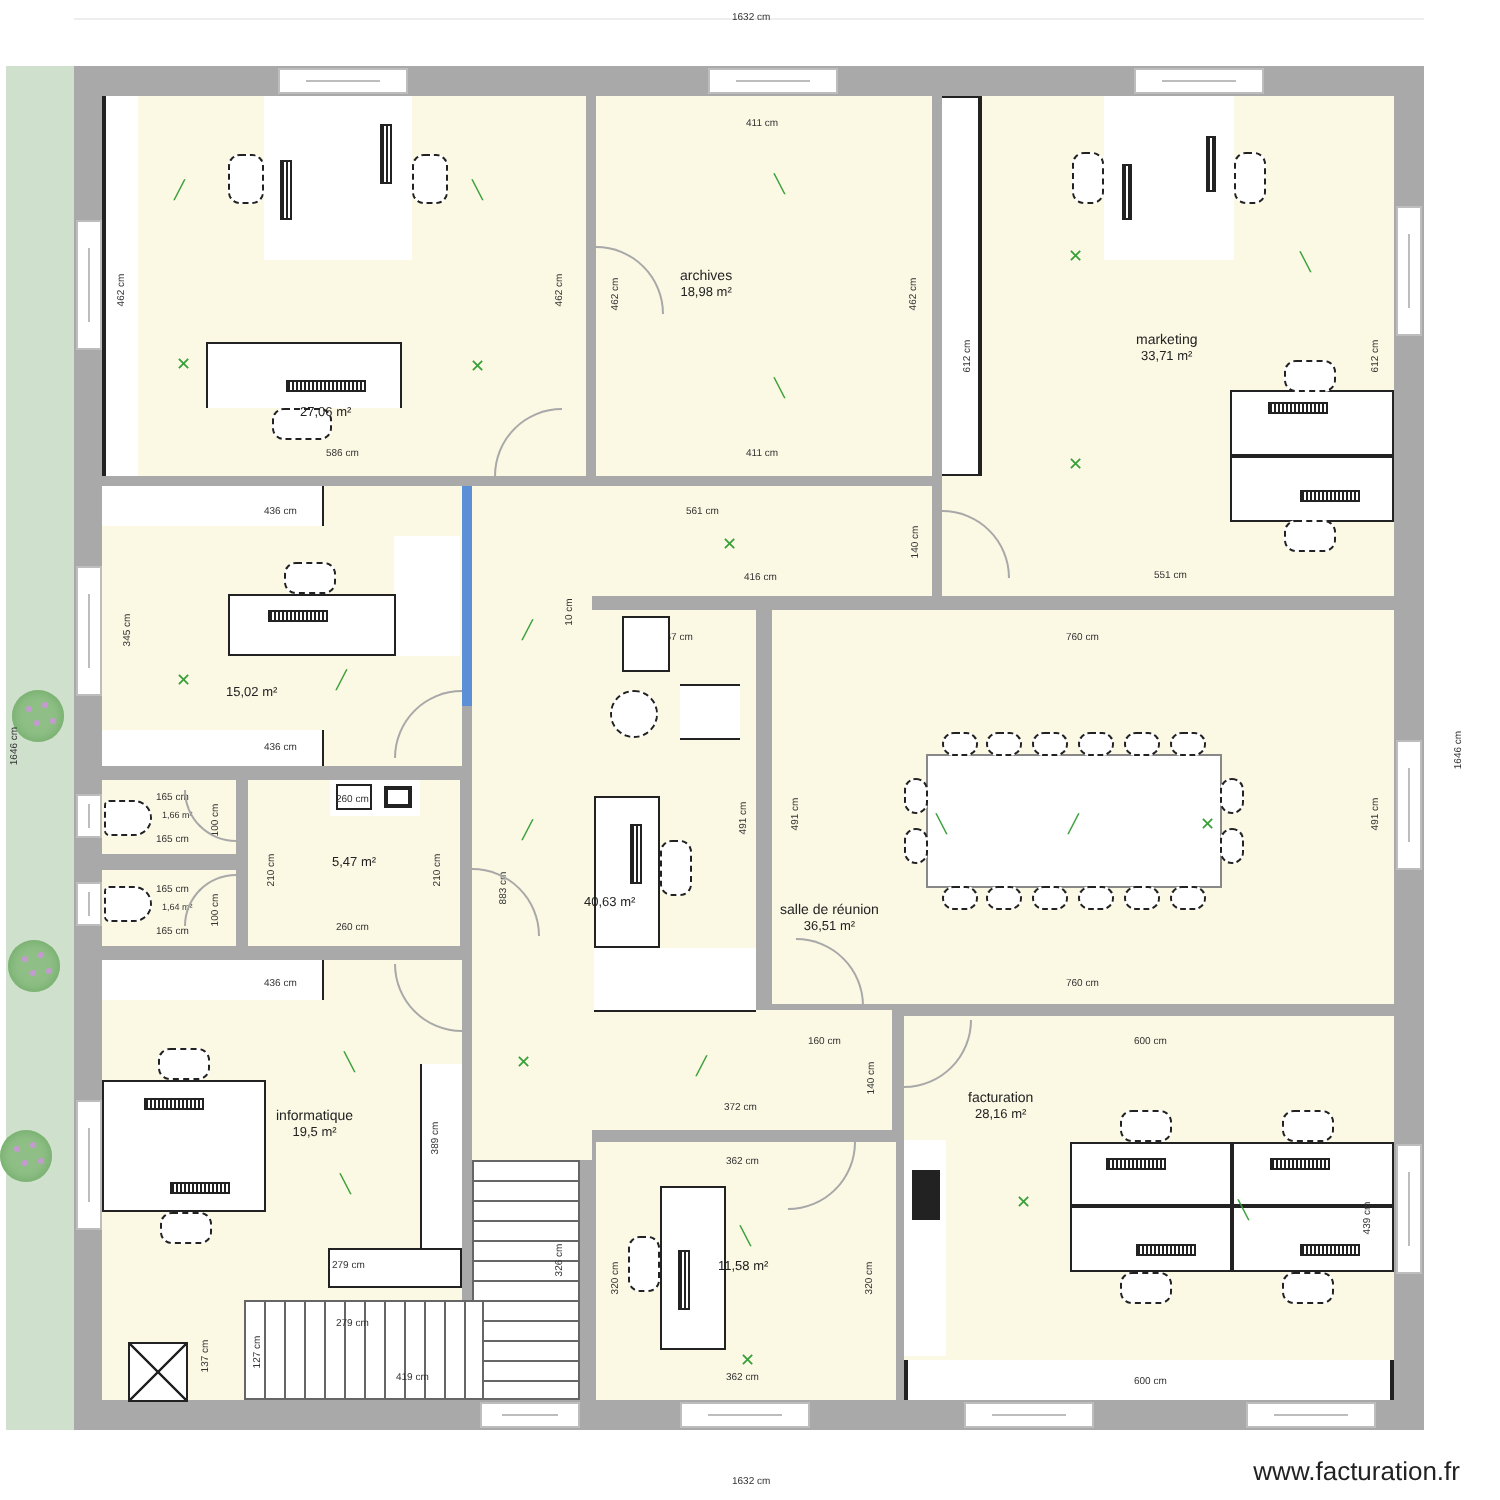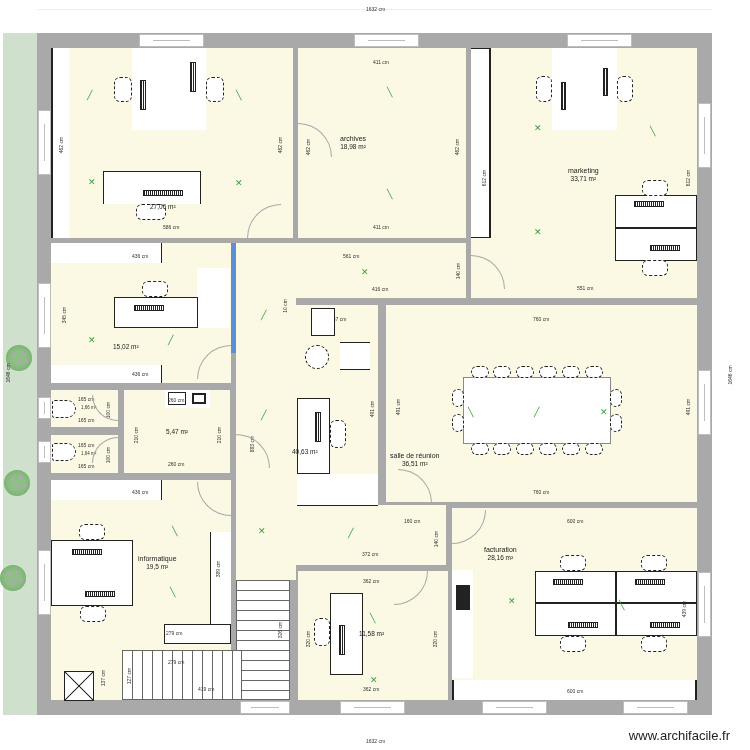--- a/index.html
+++ b/index.html
@@ -276,13 +276,13 @@
 <div class="chair" style="left:641px;top:636px;width:26px;height:16px;"></div>
 <div class="dim dimv" style="left:676px;top:606px;">439 cm</div>
 <div class="mark" style="left:508px;top:597px;">✕</div>
 <div class="mark" style="left:619px;top:601px;">╲</div>
 <div class="door" style="left:452px;top:510px;width:34px;height:34px;border-radius:0 0 34px 0;border-left:none;border-top:none;"></div>
 <div class="win winv" style="left:698px;top:572px;width:13px;height:65px;"></div>
 <div class="win" style="left:482px;top:701px;width:65px;height:13px;"></div>
 <div class="win" style="left:623px;top:701px;width:65px;height:13px;"></div>
 <div class="win" style="left:240px;top:701px;width:50px;height:13px;"></div>
 
-<div class="watermark">www.archifacile.fr</div>
+<div class="watermark">www.facturation.fr</div>
 
 </body></html>

